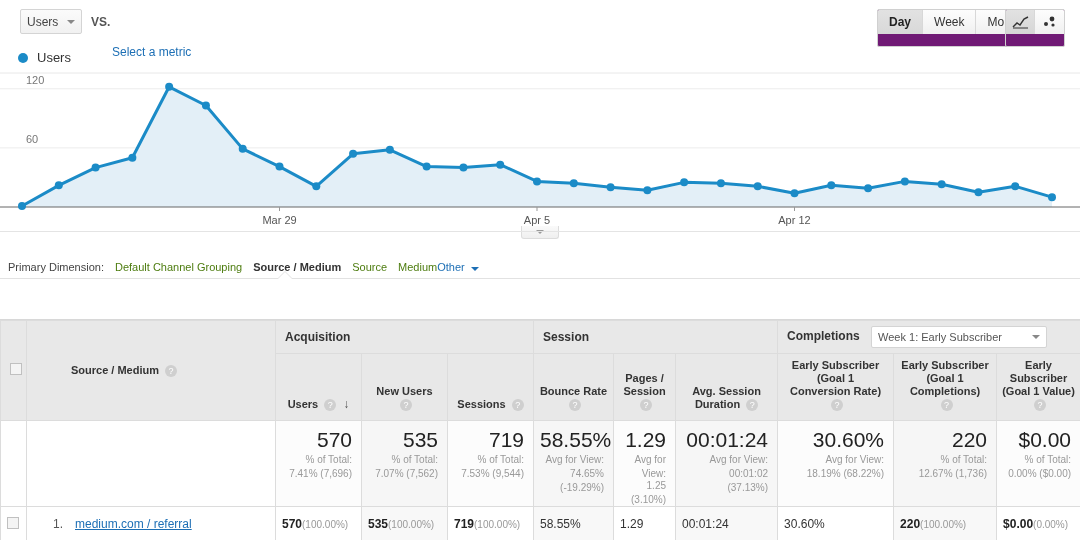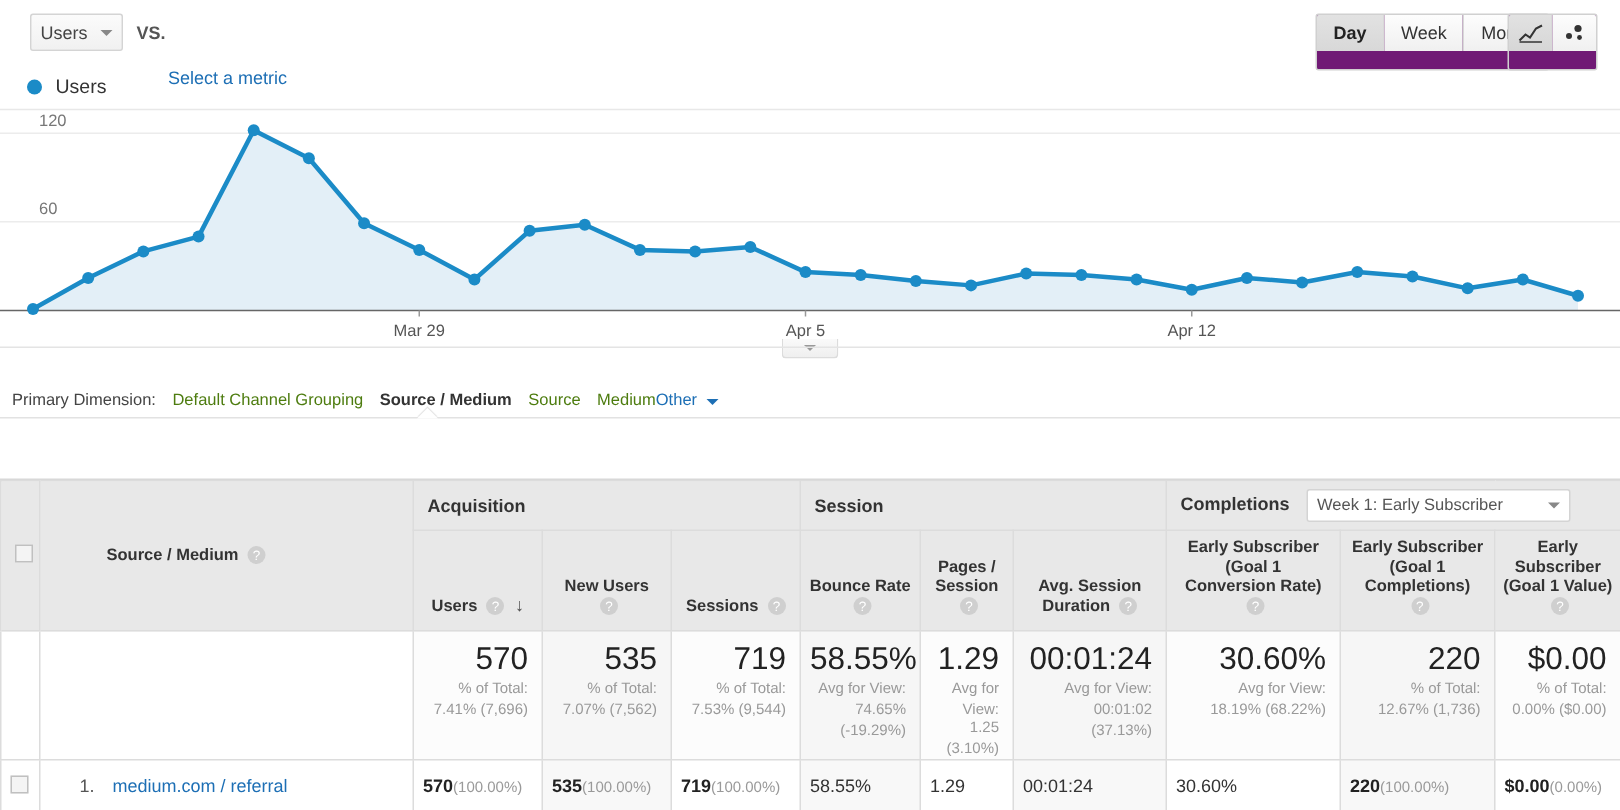--- a/index.html
+++ b/index.html
@@ -209,21 +209,21 @@
     vertical-align: middle;
   }
   .data-cell.alt { background: #f8f8f8; }
   .pct { color: #999; font-size: 10px; }
   .bold { font-weight: bold; color: #222; }
   .dim-cell {
     text-align: left; padding-left: 26px; vertical-align: middle;
     background: #fff; height: 35px;
   }
   .row-idx { color: #555; display: inline-block; width: 22px; }
-  .dim-link { color: #1d6fb5; cursor: pointer; }
+  .dim-link { color: #1d6fb5; cursor: pointer; text-decoration: underline; }
 </style>
 </head>
 <body>
 
 <div id="metric-bar">
   <div class="metric-select">
     <span class="lbl">Users</span>
     <span class="caret"></span>
   </div>
   <div class="vs-label">VS.</div>

